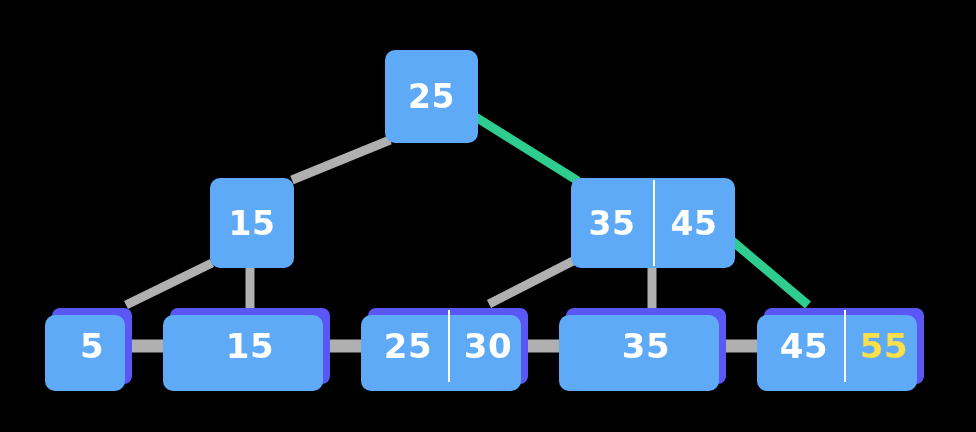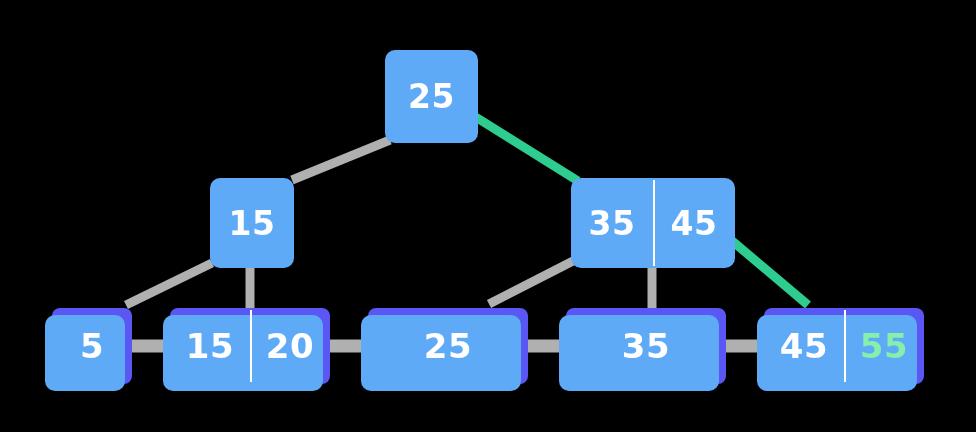--- a/index.html
+++ b/index.html
@@ -104,27 +104,27 @@
       </div>
       <div class="node internal" style="left: 571px; top: 178px; width: 164px; height: 90px; background: rgb(94, 170, 247);">
         <div class="cell" style="color: rgb(255, 255, 255);">35</div>
         <div class="cell" style="color: rgb(255, 255, 255);">45</div>
       </div>
       <div class="node leaf" style="left: 52px; top: 308px; width: 80px; height: 76px; background: rgb(91, 87, 245);">
         <div class="cell" style="color: rgb(255, 255, 255);">5</div>
       </div>
       <div class="node leaf" style="left: 170px; top: 308px; width: 160px; height: 76px; background: rgb(91, 87, 245);">
         <div class="cell" style="color: rgb(255, 255, 255);">15</div>
-        <div class="cell" style="color: rgb(255, 255, 255);">20</div>
       </div>
       <div class="node leaf" style="left: 368px; top: 308px; width: 160px; height: 76px; background: rgb(91, 87, 245);">
         <div class="cell" style="color: rgb(255, 255, 255);">25</div>
+        <div class="cell" style="color: rgb(255, 255, 255);">30</div>
       </div>
       <div class="node leaf" style="left: 566px; top: 308px; width: 160px; height: 76px; background: rgb(91, 87, 245);">
         <div class="cell" style="color: rgb(255, 255, 255);">35</div>
       </div>
       <div class="node leaf" style="left: 764px; top: 308px; width: 160px; height: 76px; background: rgb(91, 87, 245);">
         <div class="cell" style="color: rgb(255, 255, 255);">45</div>
-        <div class="cell" style="color: #86efac;">55</div>
+        <div class="cell" style="color: #fde047;">55</div>
       </div>
     </div>
 
 </div>
 
 </body></html>

